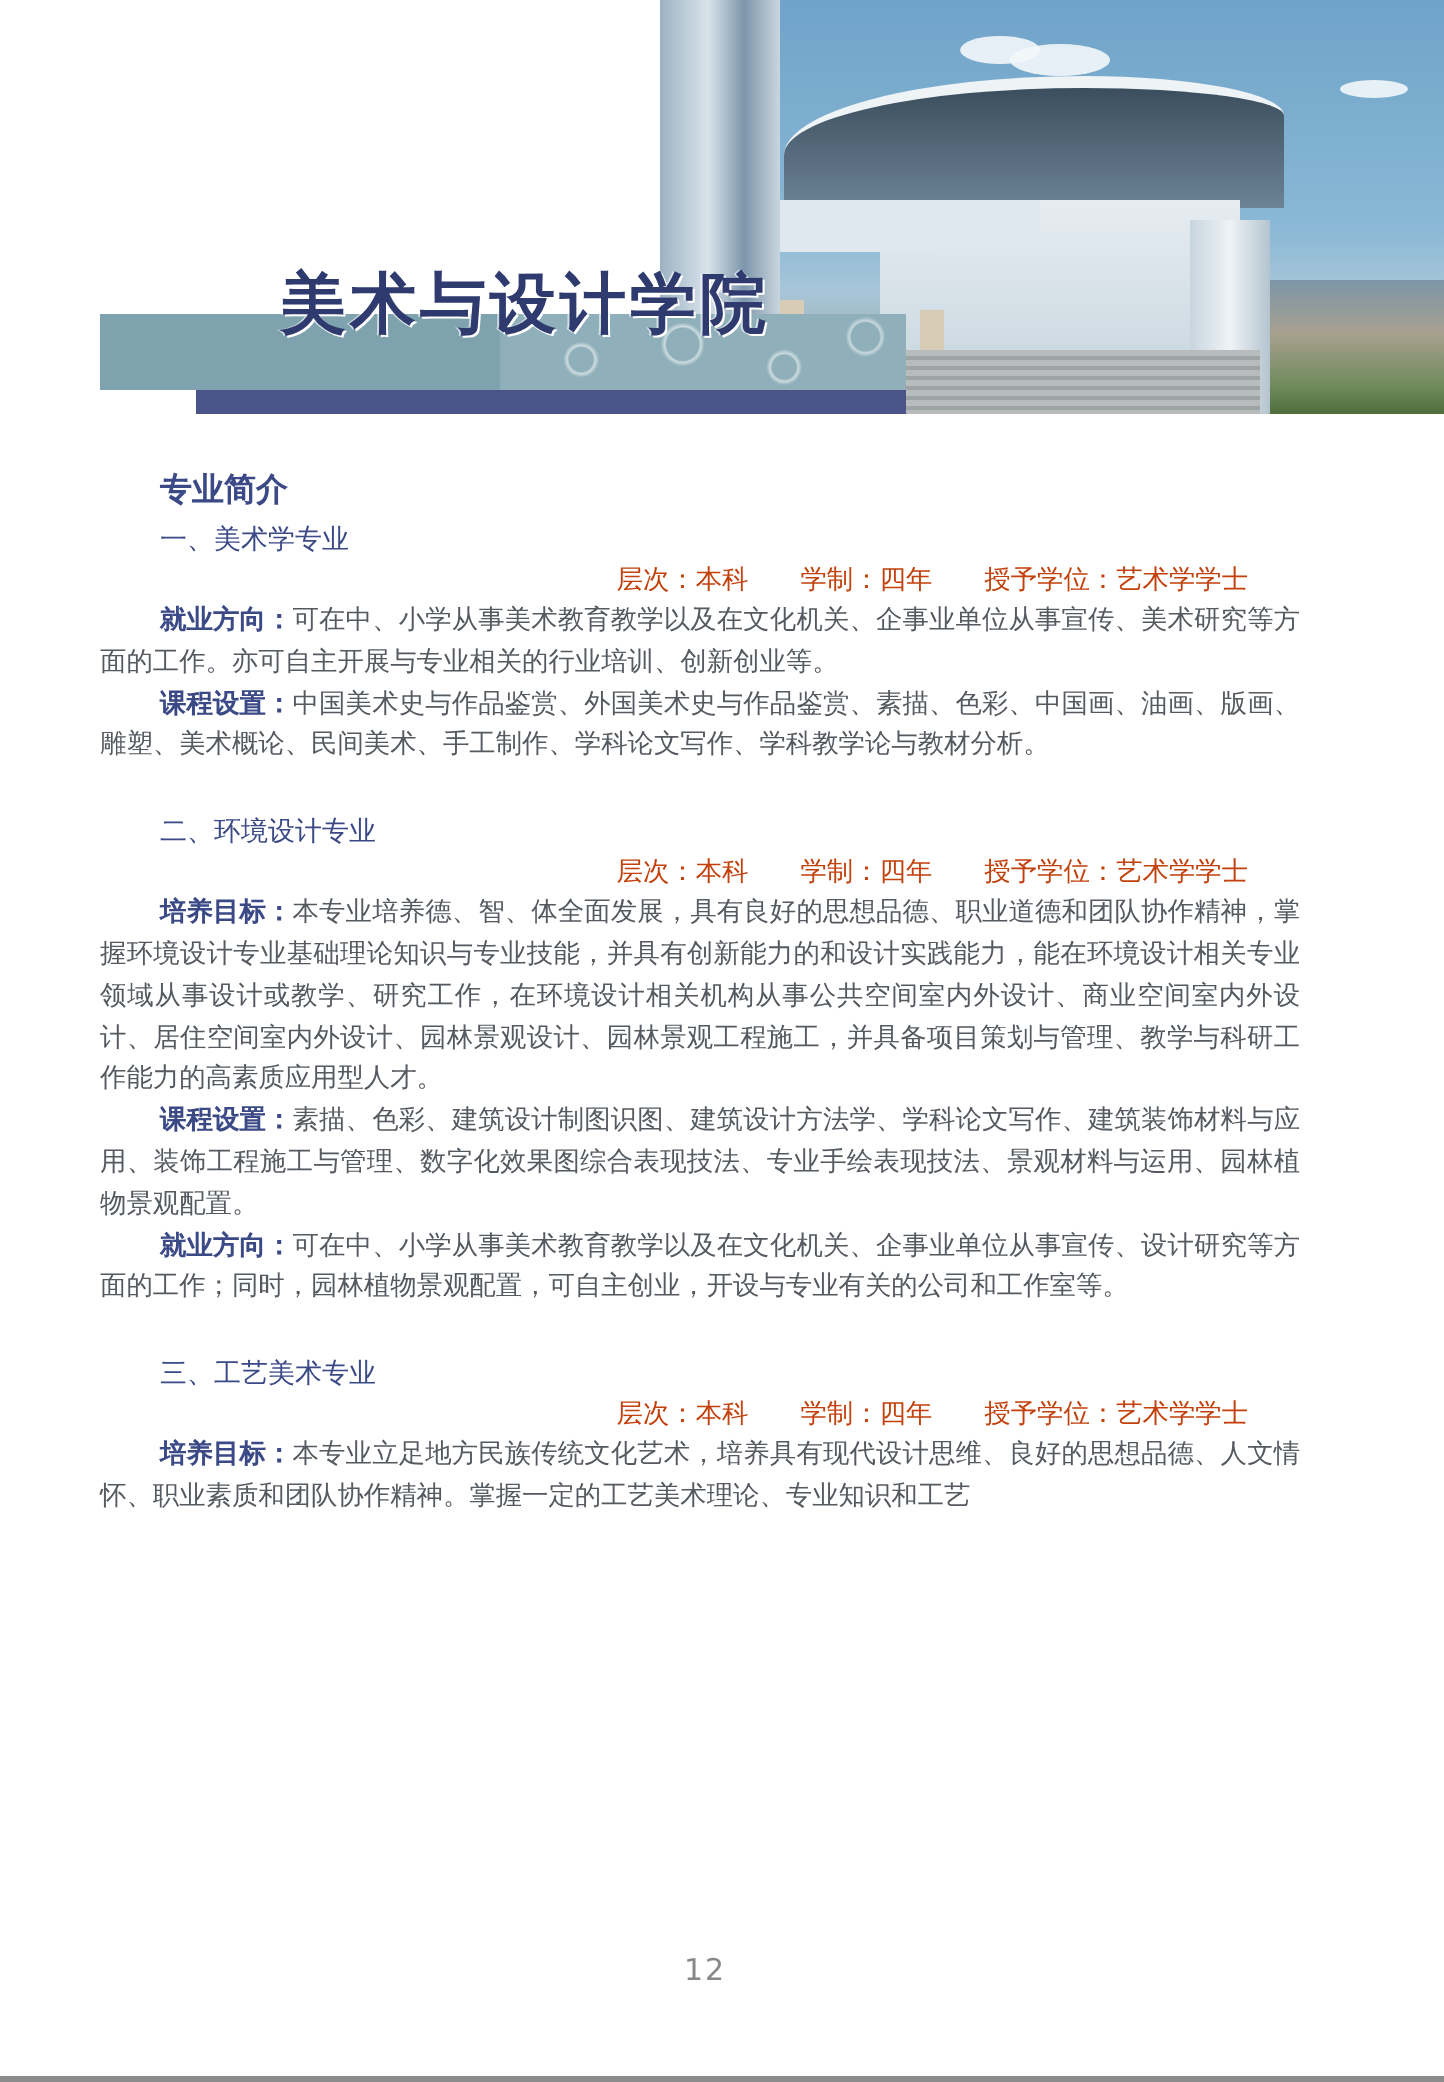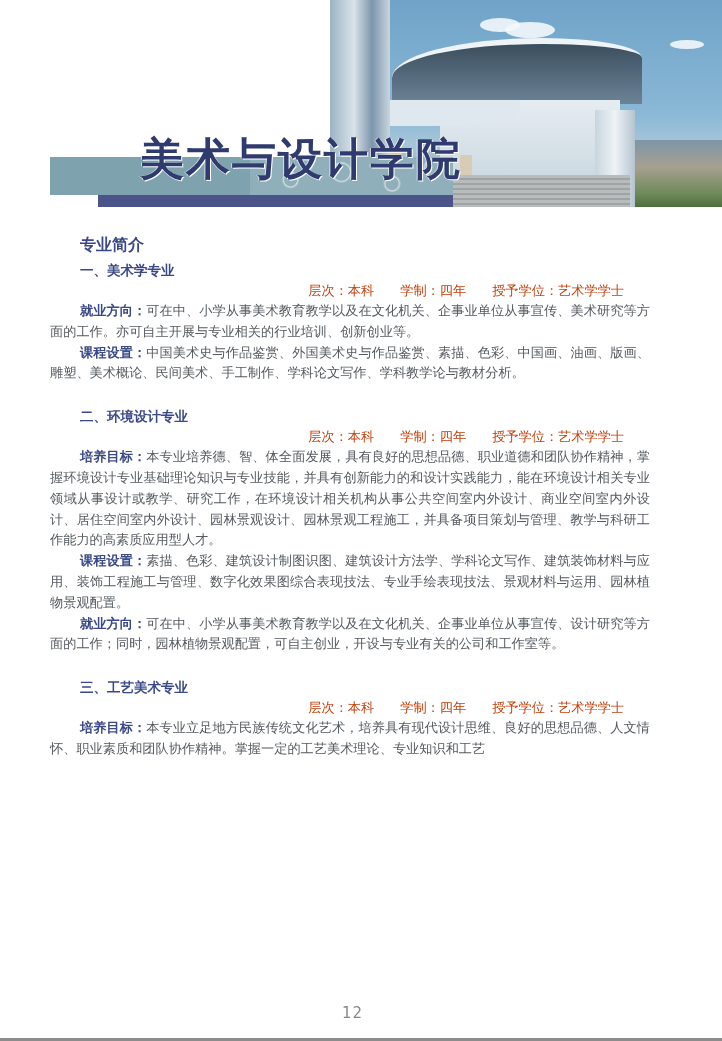--- a/index.html
+++ b/index.html
@@ -29,32 +29,32 @@
   .band-light { position:absolute; left:50px; top:157px; width:390px; height:38px; background:#7fa3ae; }
   .band-dark { position:absolute; left:98px; top:195px; width:355px; height:12px; background:#4a5488; }
   .swirl { position:absolute; left:250px; top:157px; width:203px; height:38px; overflow:hidden;
            background:
              radial-gradient(circle at 20% 60%, transparent 6px, rgba(255,255,255,.55) 7px, transparent 9px),
              radial-gradient(circle at 45% 40%, transparent 8px, rgba(255,255,255,.55) 9px, transparent 11px),
              radial-gradient(circle at 70% 70%, transparent 6px, rgba(255,255,255,.55) 7px, transparent 9px),
              radial-gradient(circle at 90% 30%, transparent 7px, rgba(255,255,255,.5) 8px, transparent 10px),
              #8fb0ba; }
   .college-title { position:absolute; left:140px; top:130px; font-family:Liberation Sans, sans-serif;
-           font-size:44px; letter-spacing:2px; color:#2f3a6e; font-weight:bold;
+           font-size:33px; letter-spacing:2px; color:#2f3a6e; font-weight:bold;
            text-shadow:1px 1px 0 #ffffff, -1px 0 0 rgba(255,255,255,.6); white-space:nowrap; }
 
   .content { position:absolute; left:50px; top:232px; width:600px; font-size:13.2px; color:#555a60; }
   .section-title { font-size:16px; font-weight:bold; color:#3b4a86; margin:0 0 2px 30px; height:26px; line-height:26px; }
-  .major-title { font-size:13.5px; font-weight:bold; color:#3b4a86; margin-left:30px; line-height:21px; }
+  .major-title { font-size:13.5px; font-weight:normal; color:#3b4a86; margin-left:30px; line-height:21px; }
   .meta { color:#c2410c; margin-left:30px; line-height:20px; white-space:nowrap;text-align:right; }
   .meta span { margin-right:26px; }
   .para { line-height:20.8px; text-indent:30px; text-align:justify; margin:0; }
   .para .label { color:#3b4a86; font-weight:bold; }
   .gap { height:22px; }
-  .page-number { position:absolute; left:342px; top:1004px; font-size:15px; color:#888; letter-spacing:1px; }
+  .page-number { position:absolute; left:342px; top:976px; font-size:15px; color:#888; letter-spacing:1px; }
   .bottom-rule { position:absolute; left:0; top:1038px; width:722px; height:3px; background:#8c8c8c; }
 </style>
 </head>
 <body>
 
 <div class="header">
   <div class="photo">
     <div class="cloud" style="left:150px;top:18px;width:40px;height:14px;"></div>
     <div class="cloud" style="left:175px;top:22px;width:50px;height:16px;"></div>
     <div class="cloud" style="left:340px;top:40px;width:34px;height:9px;"></div>

